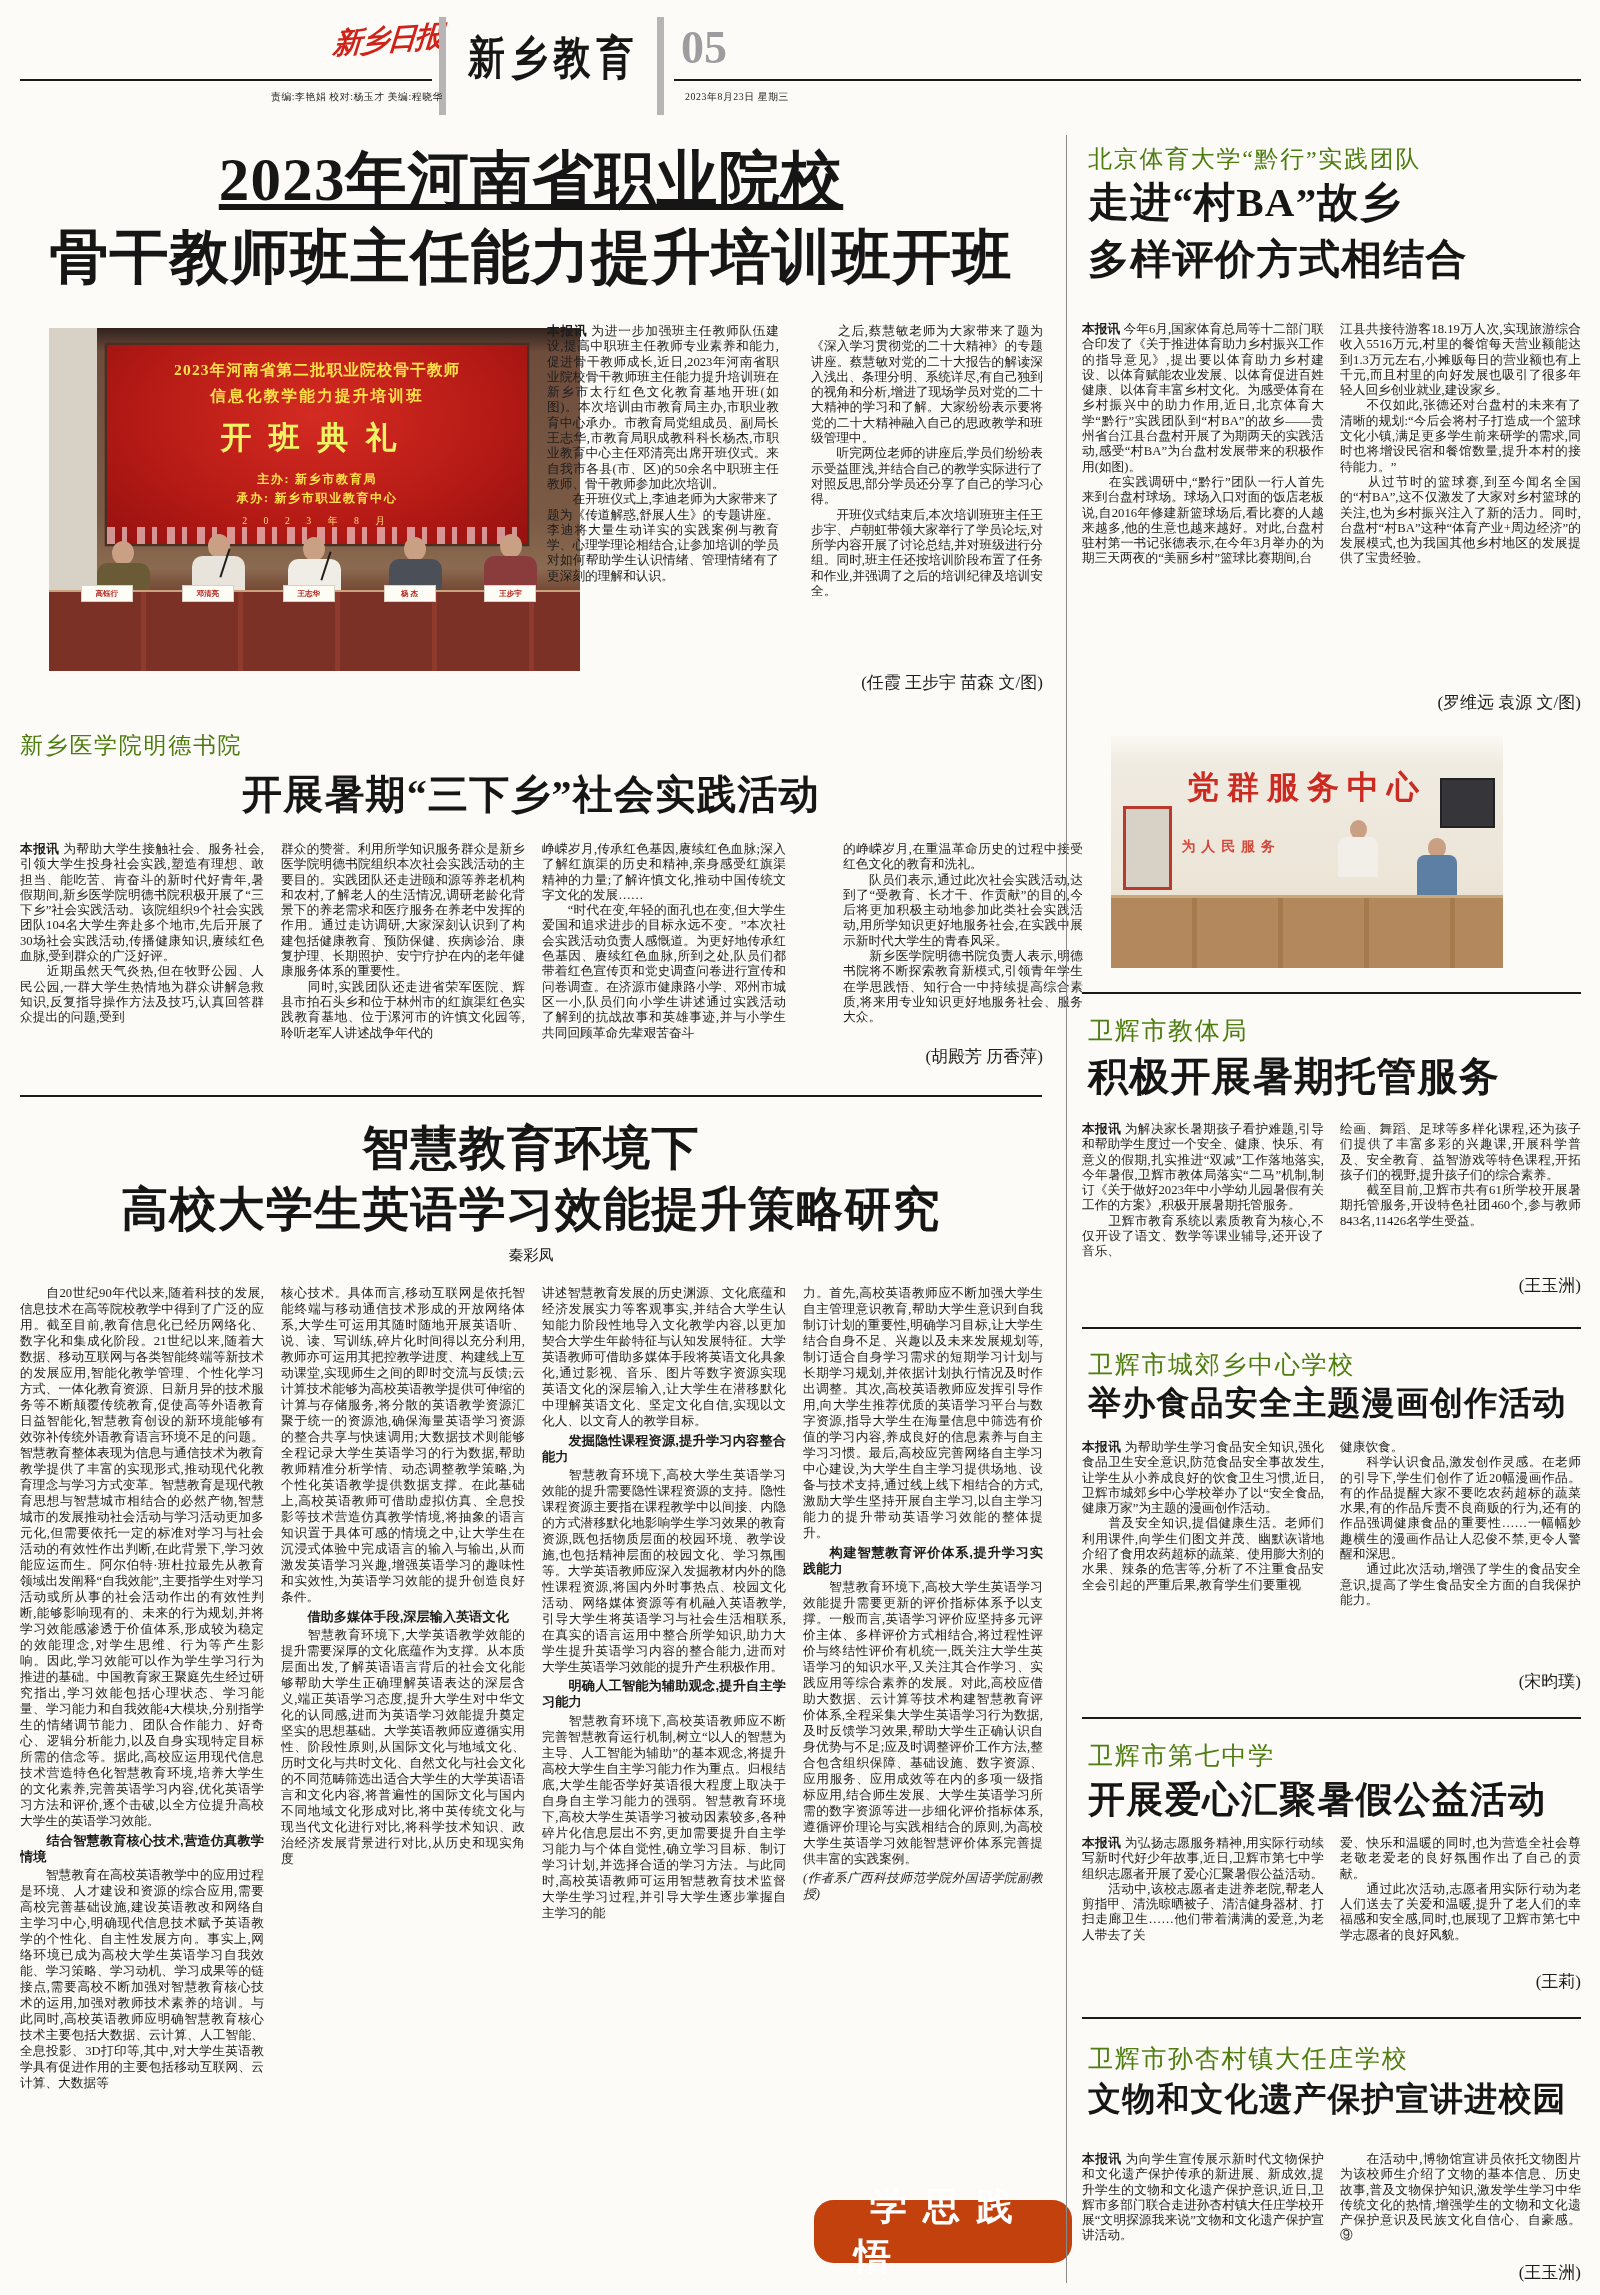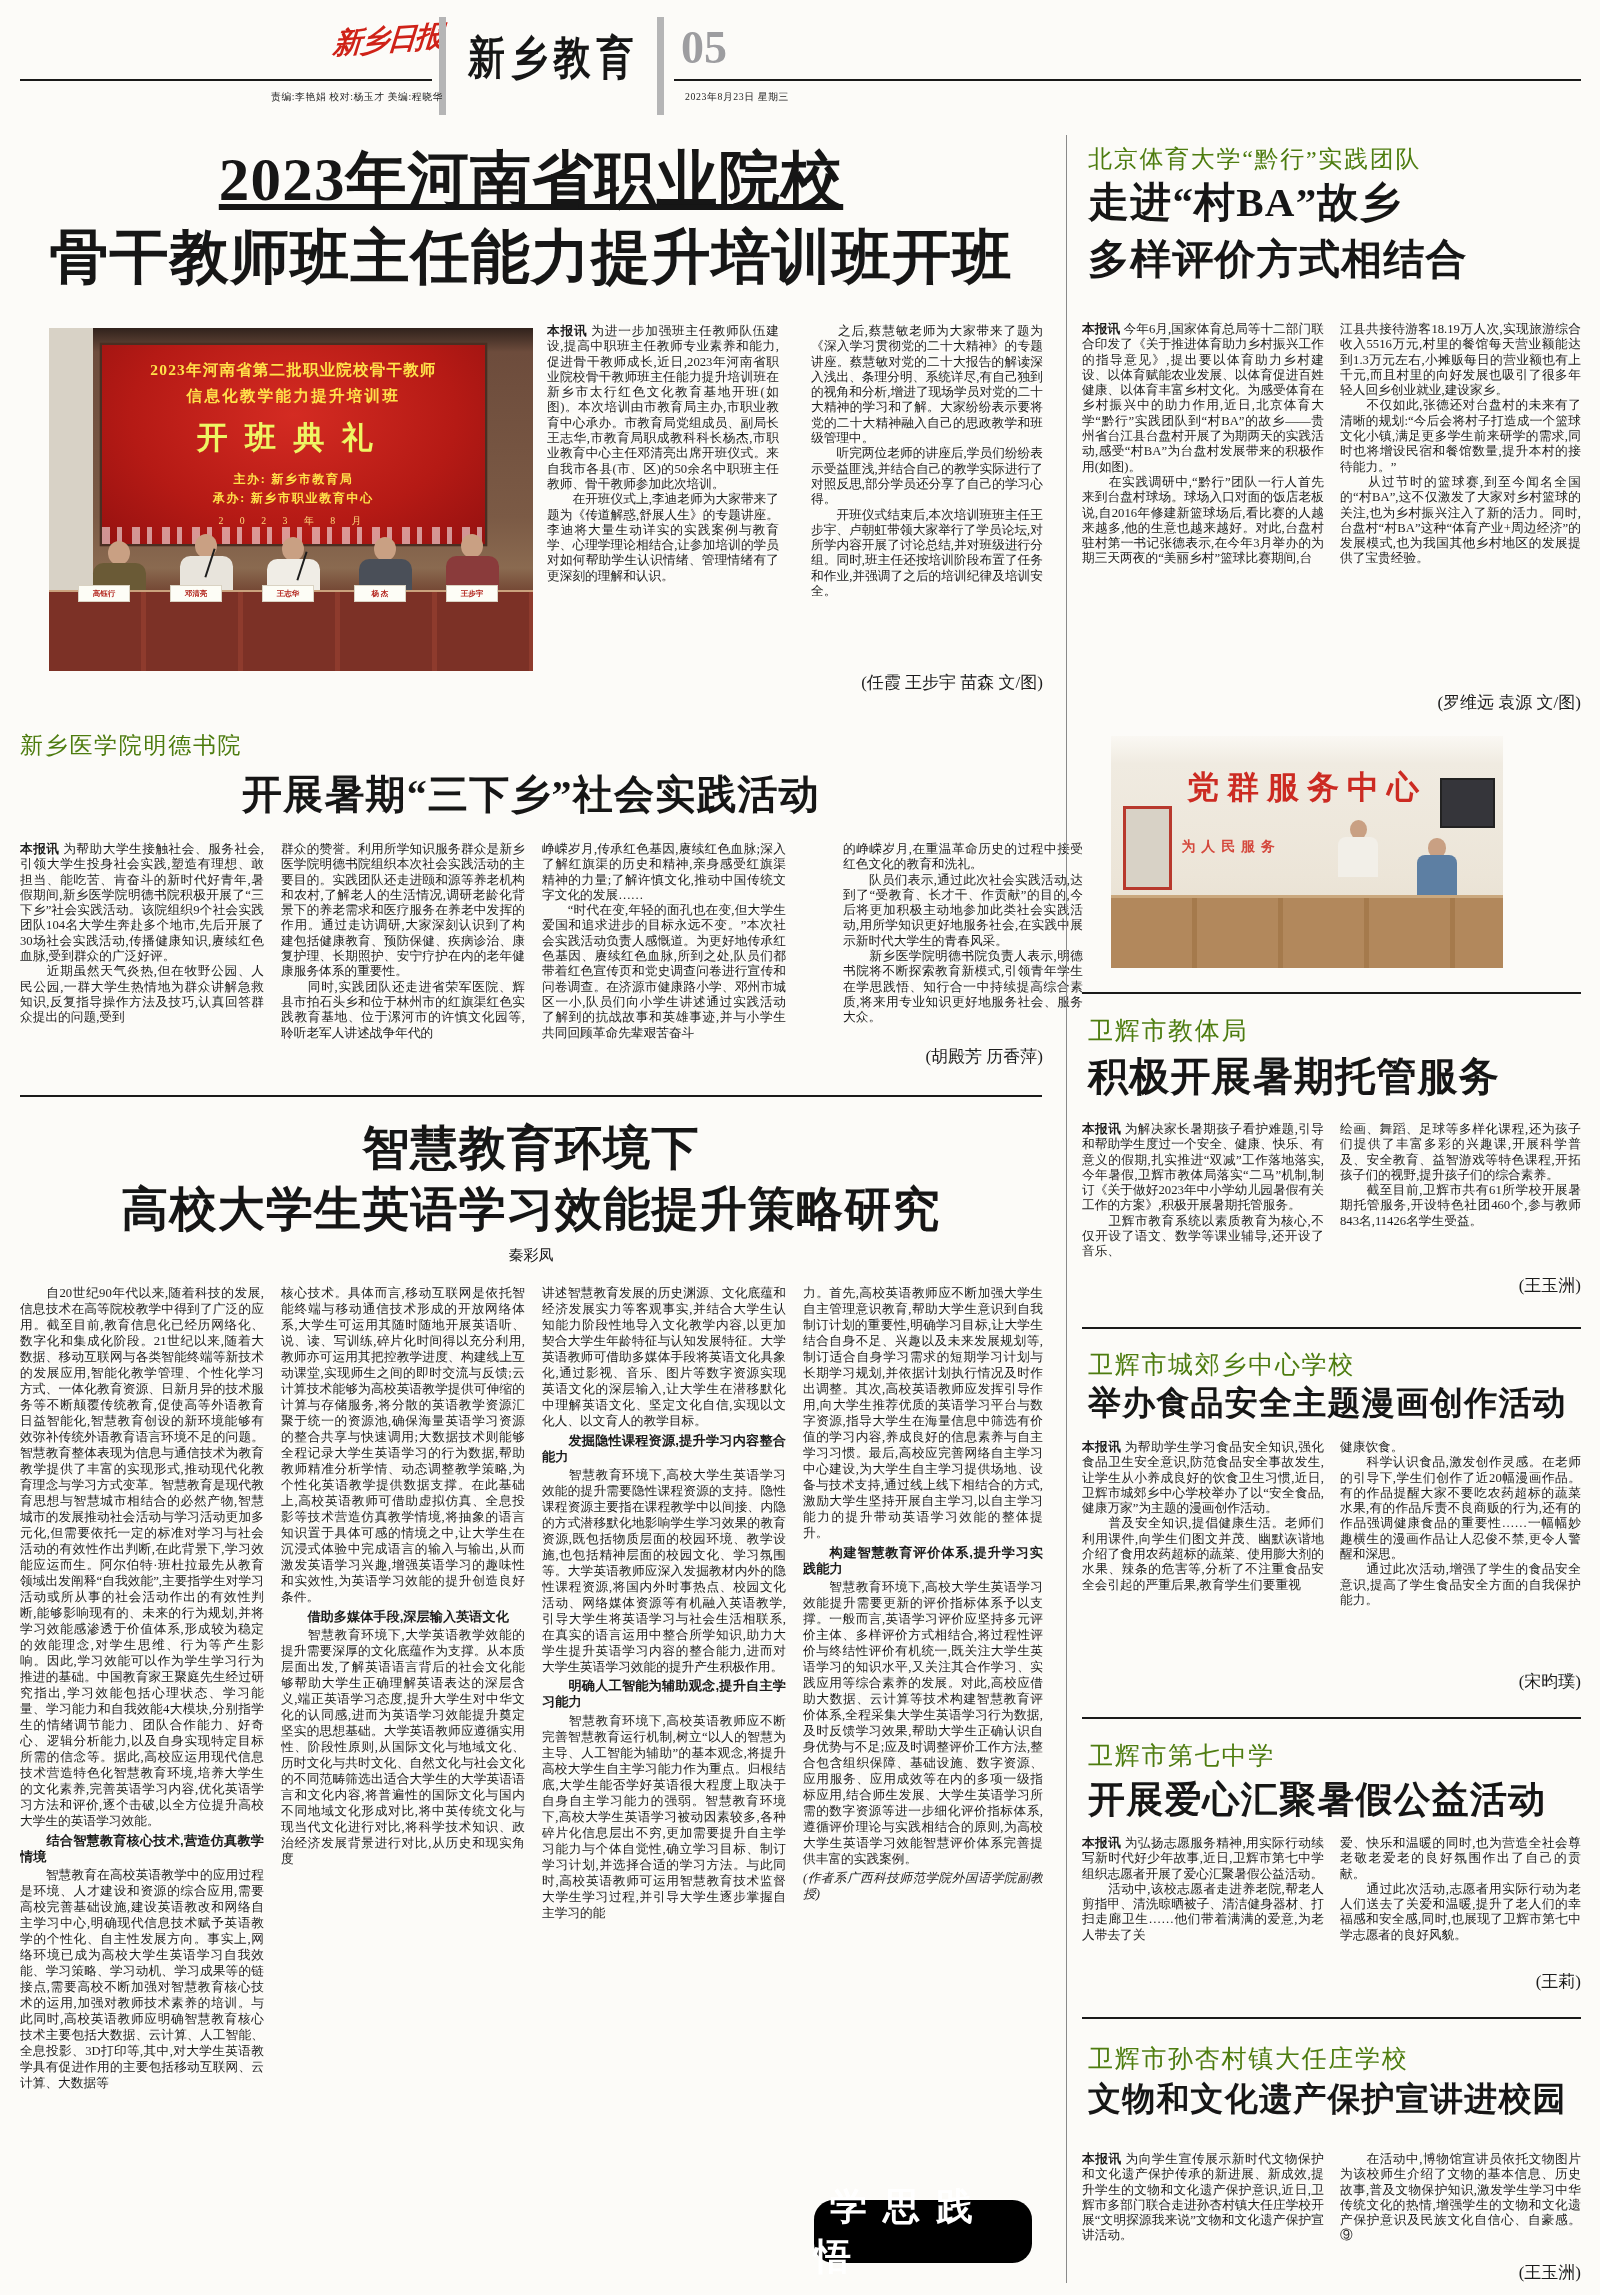--- a/index.html
+++ b/index.html
@@ -22,21 +22,21 @@
   .note{display:block;font-style:italic;margin-top:3.5px;}
   
   .logo{font-weight:900;color:#cf2218;font-size:29px;letter-spacing:-1.7px;
         transform:rotate(-4deg) skewX(-8deg);font-style:italic;}
   .section-title{font-family:"Liberation Sans","DejaVu Sans",sans-serif;font-weight:900;
                  font-size:37px;letter-spacing:5.8px;transform:scaleY(1.22);transform-origin:top left;}
   .page-no{font-weight:900;font-size:46px;color:#9d9da0;}
   .small-line{font-size:9.8px;letter-spacing:0.6px;color:#222;}
   
   .photo{overflow:hidden;}
-  .ph1{background:linear-gradient(180deg,#30221c 0%,#6d4c3c 7%,#7b5a45 55%,#8a6a50 70%,#70412f 78%,#5e2f24 100%);}
+  .ph1{background:linear-gradient(180deg,#30221c 0%,#6d4c3c 7%,#7b5a45 55%,#8a6a50 70%,#70412f 78%,#5e2f24 100%);padding-left:47px;}
   .screen{position:absolute;left:11%;top:5%;width:79%;height:58%;
           background:radial-gradient(ellipse at 50% 35%,#d42b22 0%,#b51a15 60%,#951110 100%);
           color:#ffe24a;text-align:center;box-shadow:0 0 0 2.3px #4a2e22;}
   .screen .l1{font-size:15.5px;font-weight:bold;letter-spacing:1.2px;margin-top:15px;}
   .screen .l2{font-size:15.5px;font-weight:bold;letter-spacing:2.3px;margin-top:4.6px;}
   .screen .big{font-size:31px;font-weight:900;color:#eef564;letter-spacing:17.3px;margin-top:10.4px;}
   .screen .l3{font-size:12px;font-weight:bold;margin-top:11.5px;letter-spacing:1.7px;}
   .screen .l4{font-size:12px;font-weight:bold;margin-top:2.3px;letter-spacing:1.7px;}
   .screen .l5{font-size:9.8px;margin-top:8px;letter-spacing:7px;color:#ffdf7e;}
   .skyline{position:absolute;bottom:0;left:0;width:100%;height:17.3px;opacity:.55;
@@ -54,22 +54,22 @@
   .ph2 .slogan{position:absolute;left:0;top:13%;width:100%;text-align:center;color:#cc2b22;
         font-weight:900;font-size:32px;letter-spacing:8px;}
   .ph2 .slogan2{position:absolute;left:18%;top:44%;color:#d4483c;font-weight:bold;font-size:14px;letter-spacing:5.8px;}
   .ph2 .poster{position:absolute;left:3%;top:30%;width:11%;height:34%;background:#d8d2c6;border:3.5px solid #b8392d;}
   .ph2 .tv{position:absolute;right:2%;top:18%;width:13%;height:20%;background:#35353a;border:2.3px solid #222;}
   .ph2 .desk{position:absolute;left:0;bottom:0;width:100%;height:30%;
         background:repeating-linear-gradient(90deg,#b2885c 0 81px,#a57a4c 81px 86px);border-top:3.5px solid #caa87e;}
   .ph2 .p{position:absolute;width:40px;height:58px;}
   .ph2 .p .head{position:absolute;left:11.5px;top:0;width:17.3px;height:19.6px;border-radius:50%;background:#c9a083;}
   .ph2 .p .torso{position:absolute;left:0;top:17.3px;width:40px;height:40px;border-radius:8px 8px 0 0;}
-  .redbox{background:#000000;border-radius:19.6px;color:#ffffff;display:flex;align-items:center;justify-content:center;
-          font-weight:900;font-size:37px;letter-spacing:16px;text-indent:16px;font-family:"Liberation Serif",serif;}
+  .redbox{background:#c2410c;border-radius:19.6px;color:#ffffff;display:flex;align-items:center;justify-content:center;
+          font-weight:900;font-size:37px;letter-spacing:16px;text-indent:16px;font-family:"Liberation Serif",serif;padding-left:40px;}
 </style>
 </head>
 <body>
 
 <div class="page">
 
   <div class="abs logo" style="left:333px;top:19.6px;width:121px;">新乡日报</div>
   <div class="abs vbar" style="left:439px;top:17.3px;width:7px;height:98px;"></div>
   <div class="abs section-title" style="left:468px;top:28px;width:184px;">新乡教育</div>
   <div class="abs vbar" style="left:657px;top:17.3px;width:7px;height:98px;"></div>

